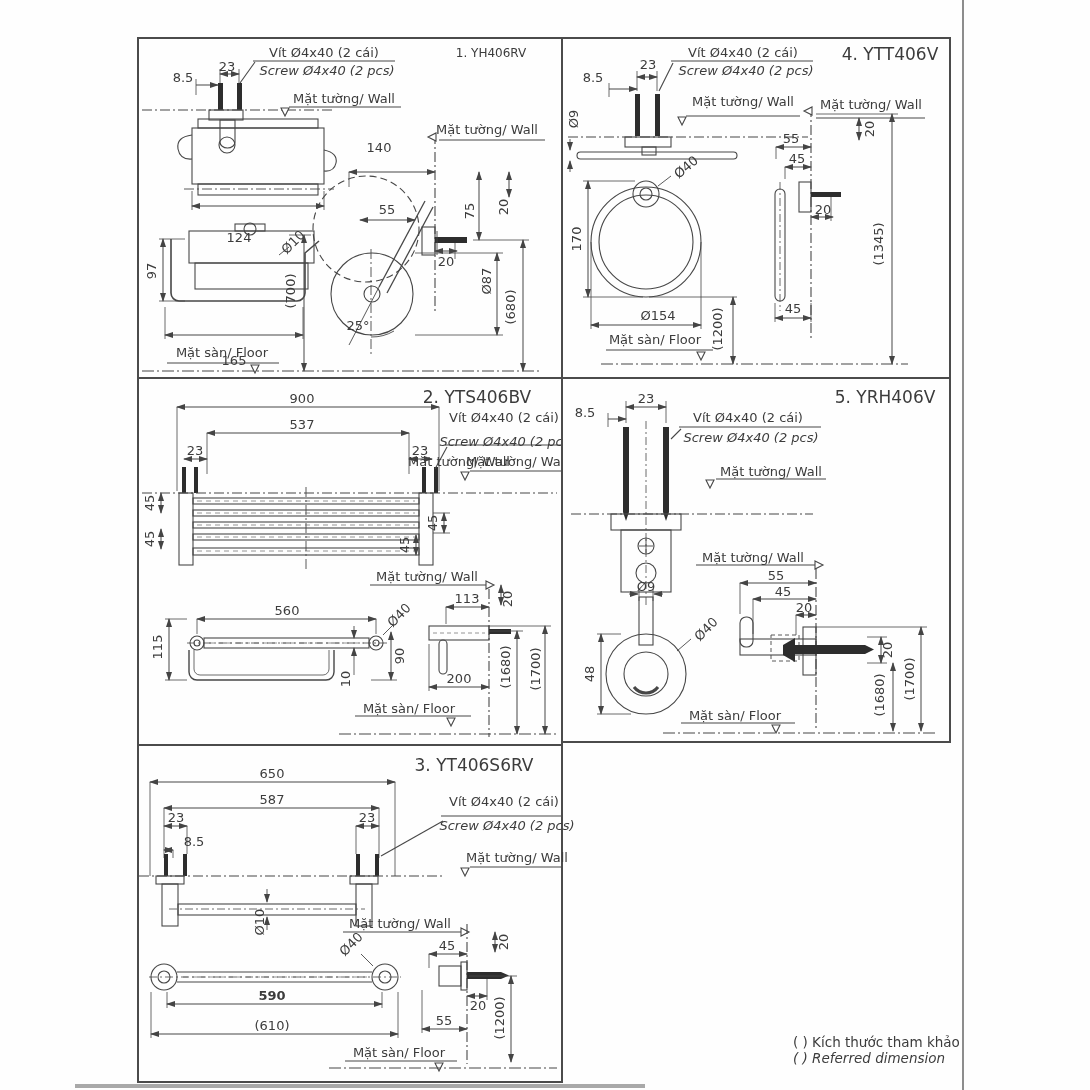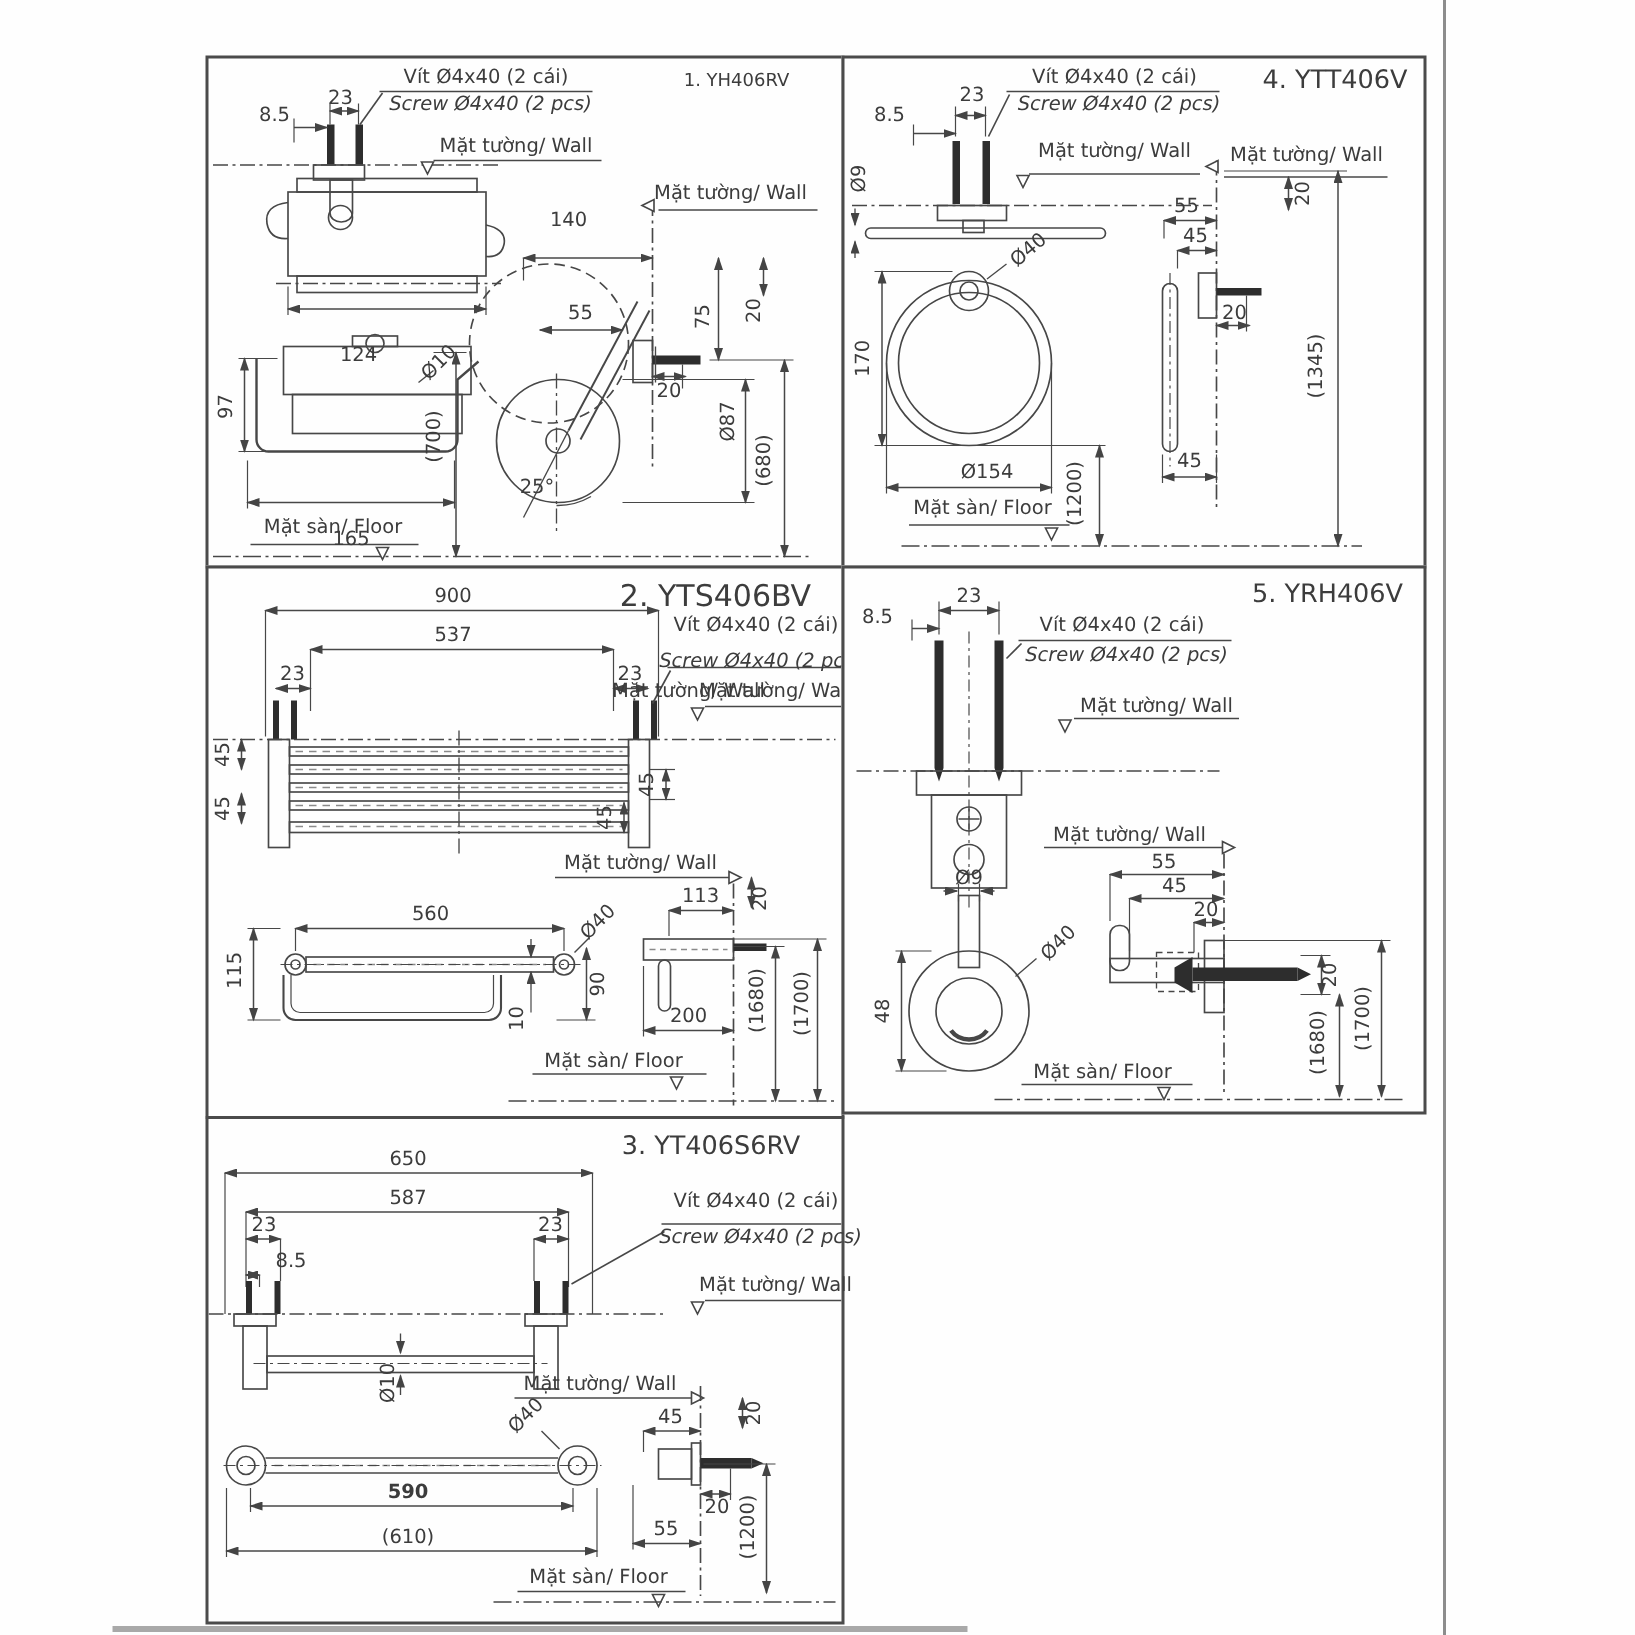--- a/index.html
+++ b/index.html
@@ -306,21 +306,21 @@
         <line x1="378" y1="252" x2="378" y2="355" stroke-width="1" marker-start="url(#a2)" marker-end="url(#a2)"></line>
         <line x1="350" y1="247" x2="412" y2="247" stroke-width=".8"></line>
         <line x1="406" y1="247" x2="406" y2="355" stroke-width="1" marker-start="url(#a2)" marker-end="url(#a2)"></line>
 
         <line x1="216" y1="337" x2="332" y2="337"></line>
         <path d="M308,339 h8 l-4,8 z" fill="#fff"></path>
         <line x1="200" y1="355" x2="418" y2="355" stroke-dasharray="12 3 2 3"></line>
       </g>
     </svg>
     <div class="labels">
-        <span class="lbl" style="left: 338px; top: 18px; font-size: 20px; transform: translate(-50%, -50%);">2. YTS406BV</span>
+        <span class="lbl" style="left: 338px; top: 18px; font-size: 17px; transform: translate(-50%, -50%);">2. YTS406BV</span>
         <span class="lbl" style="left: 163px; top: 19px; transform: translate(-50%, -50%);">900</span>
         <span class="lbl" style="left: 163px; top: 45px; transform: translate(-50%, -50%);">537</span>
         <span class="lbl" style="left: 56px; top: 71px; transform: translate(-50%, -50%);">23</span>
         <span class="lbl" style="left: 281px; top: 71px; transform: translate(-50%, -50%);">23</span>
         <span class="lbl" style="left: 365px; top: 38px; transform: translate(-50%, -50%);">Vít Ø4x40 (2 cái)</span>
         <span class="lbl" style="left: 368px; top: 62px; font-style: italic; transform: translate(-50%, -50%);">Screw Ø4x40 (2 pcs)</span>
         <span class="lbl" style="left: 378px; top: 82px; transform: translate(-50%, -50%);">Mặt tường/ Wall</span>
         <span class="lbl" style="left: 10px; top: 124px; transform: translate(-50%, -50%) rotate(-90deg);">45</span>
         <span class="lbl" style="left: 10px; top: 160px; transform: translate(-50%, -50%) rotate(-90deg);">45</span>
         <span class="lbl" style="left: 265px; top: 166px; transform: translate(-50%, -50%) rotate(-90deg);">45</span>
@@ -534,14 +534,18 @@
         <span class="lbl" style="left: 339px; top: 259px; transform: translate(-50%, -50%);">20</span>
         <span class="lbl" style="left: 305px; top: 274px; transform: translate(-50%, -50%);">55</span>
         <span class="lbl" style="left: 360px; top: 272px; transform: translate(-50%, -50%) rotate(-90deg);">(1200)</span>
         <span class="lbl" style="left: 260px; top: 306px; transform: translate(-50%, -50%);">Mặt sàn/ Floor</span>
       </div>
   </div>
 
   <div class="vborder"></div>
   <div class="bline"></div>
 
+  <div class="footnote">
+    <div class="vi">( ) Kích thước tham khảo</div>
+    <div class="en">( ) Referred dimension</div>
+  </div>
 
 </div>
 
 </body></html>

